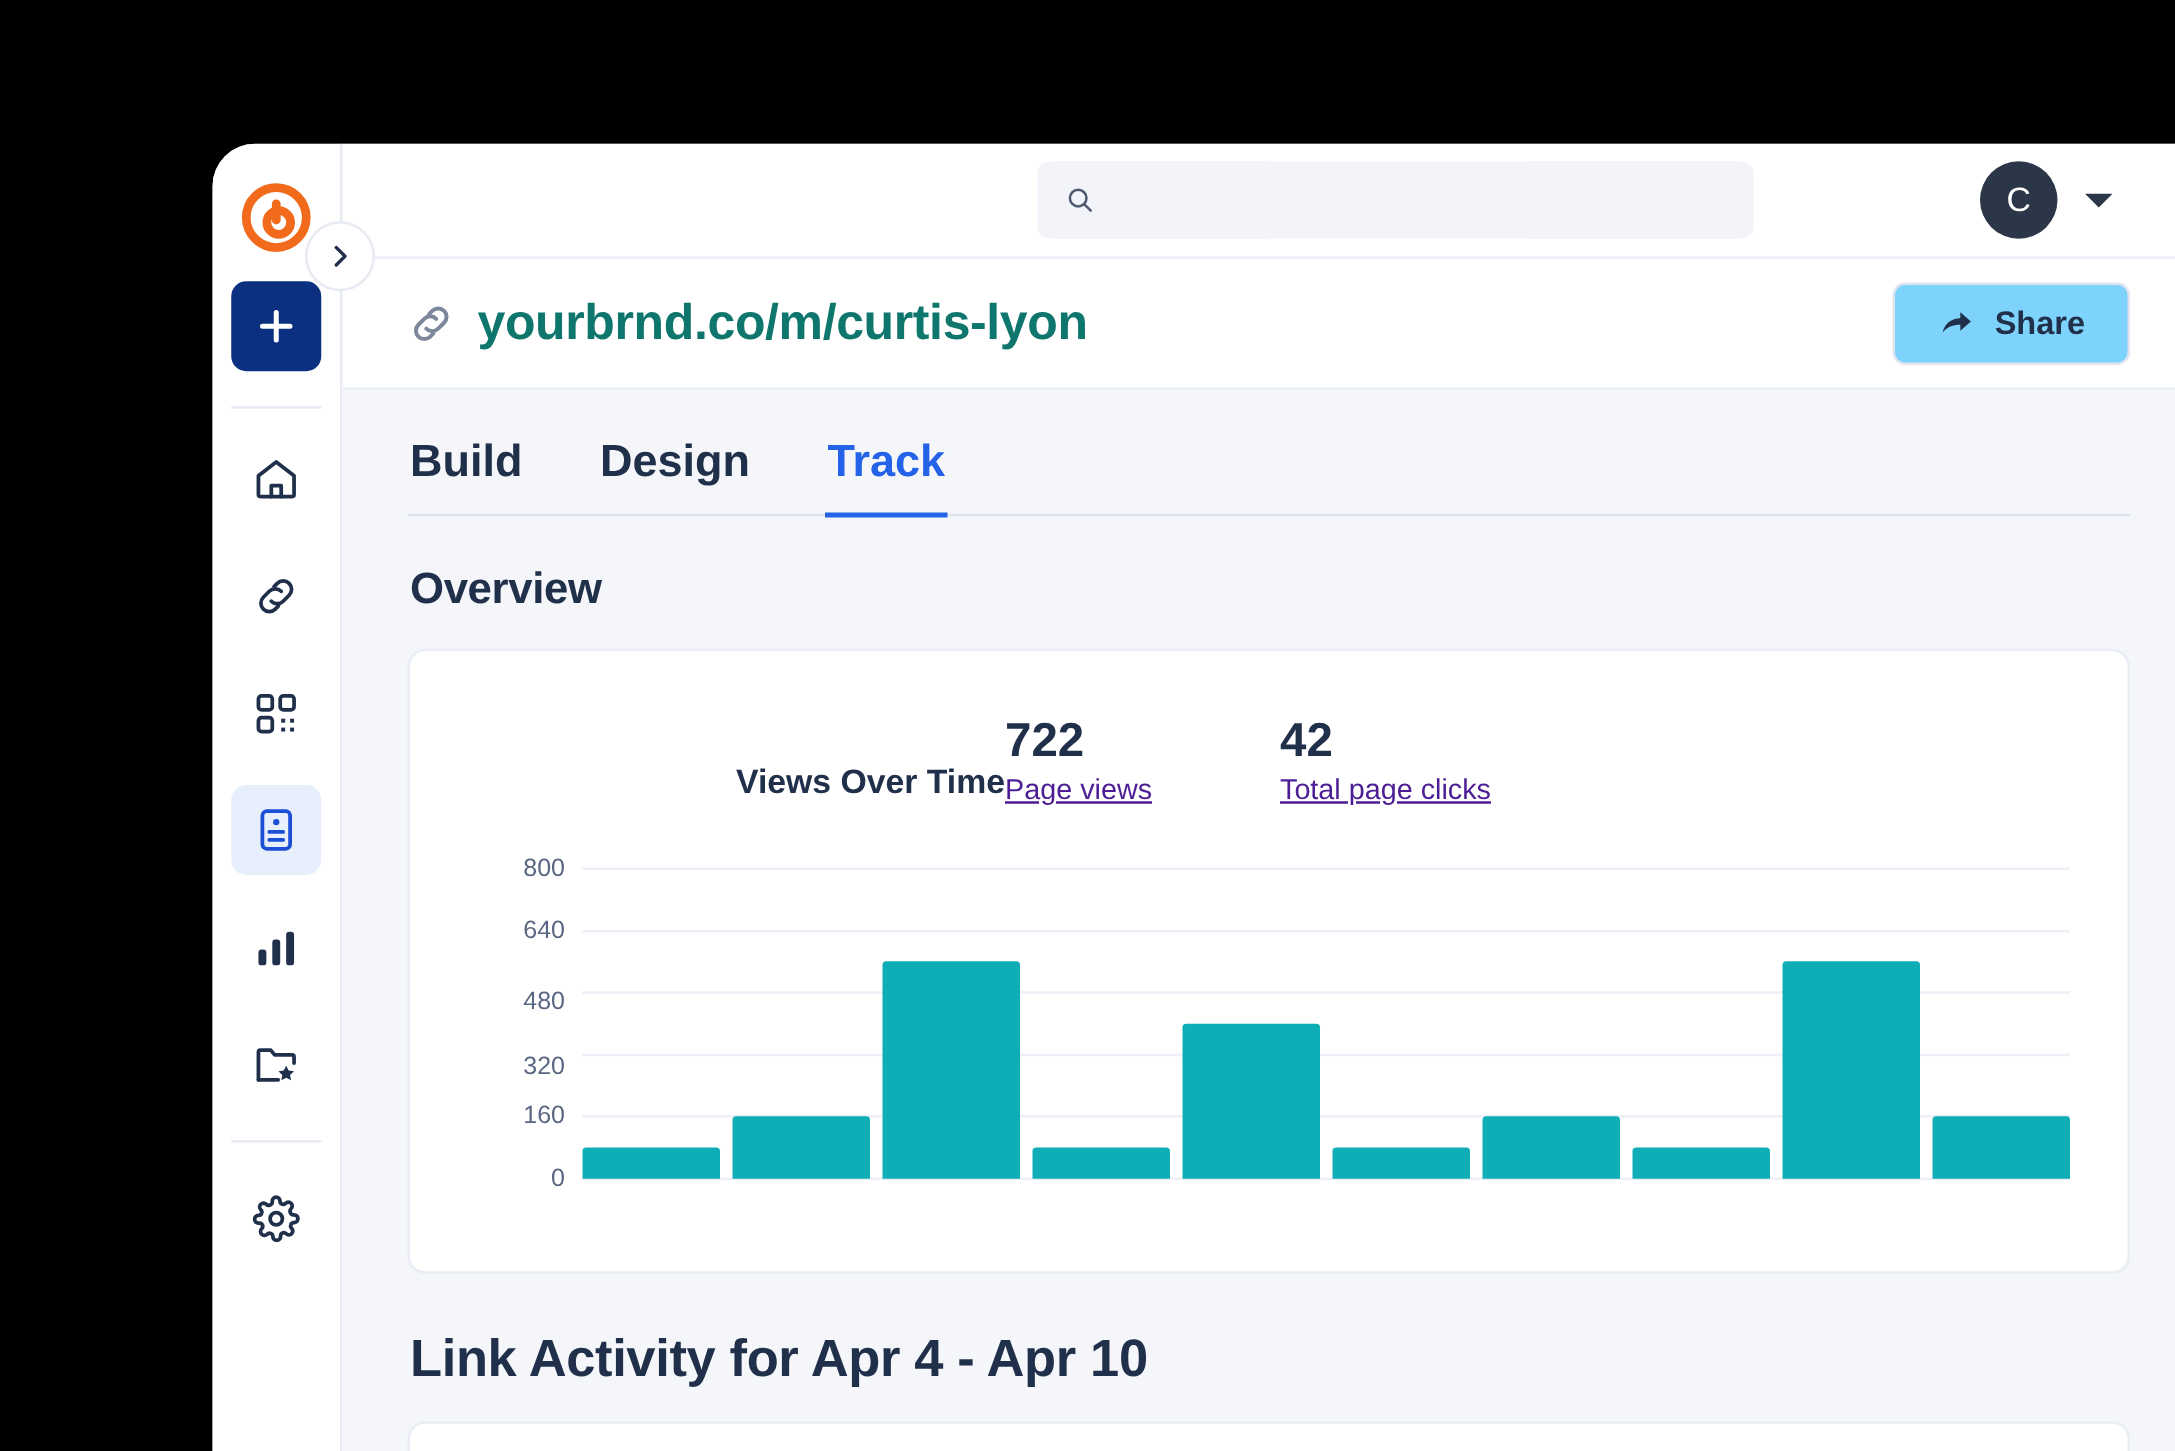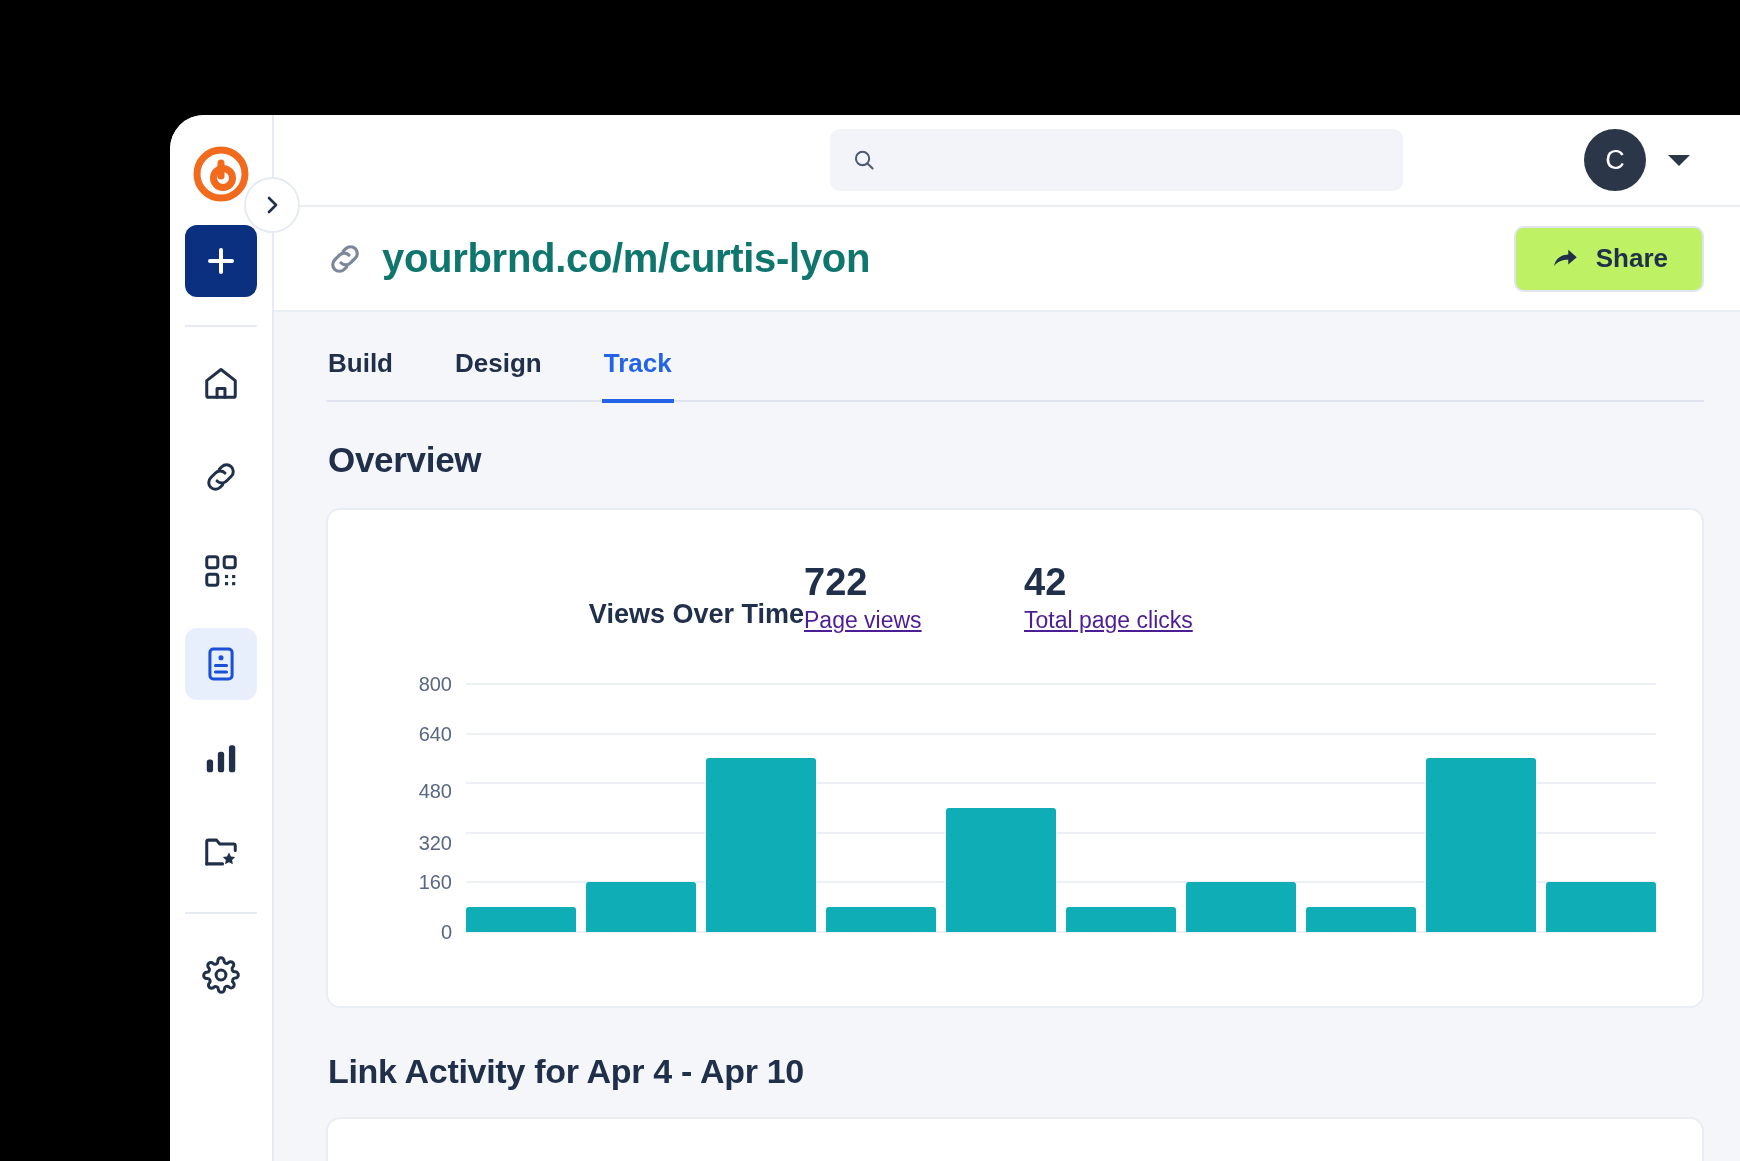--- a/index.html
+++ b/index.html
@@ -155,21 +155,21 @@
     font-size: 40px;
     font-weight: bold;
     color: #0f766e;
     letter-spacing: -0.3px;
     margin-left: 18px;
   }
   #share-btn {
     margin-left: auto;
     height: 66px;
     padding: 0 34px;
-    background: #bef264;
+    background: #7dd3fc;
     border: 2px solid #DFE4EE;
     border-radius: 10px;
     display: flex; align-items: center; gap: 16px;
     font-size: 26px; font-weight: bold; color: #21304A;
     cursor: pointer;
   }
 
   
   #content {
     flex: 1 1 auto;
@@ -177,21 +177,21 @@
     overflow: hidden;
   }
 
   #tabs {
     display: flex;
     gap: 58px;
     border-bottom: 2px solid #DFE4EE;
     padding-top: 36px;
   }
   .tab {
-    font-size: 26px;
+    font-size: 36px;
     font-weight: bold;
     color: #21304A;
     padding: 0 2px 20px 2px;
     cursor: pointer;
     border-bottom: 4px solid transparent;
     margin-bottom: -3px;
   }
   .tab.active { color: #2463E8; border-bottom-color: #2463E8; }
 
   #overview-title {
@@ -267,21 +267,21 @@
   }
   .bar {
     flex: 1 1 0;
     background: #0FADB5;
     border-top-left-radius: 3px;
     border-top-right-radius: 3px;
     cursor: pointer;
   }
 
   #link-activity-title {
-    font-size: 34px;
+    font-size: 42px;
     font-weight: bold;
     color: #21304A;
     margin: 44px 0 26px 2px;
     letter-spacing: -0.3px;
   }
   #activity-card-peek {
     background: #ffffff;
     border: 2px solid #E9EDF4;
     border-top-left-radius: 14px;
     border-top-right-radius: 14px;

